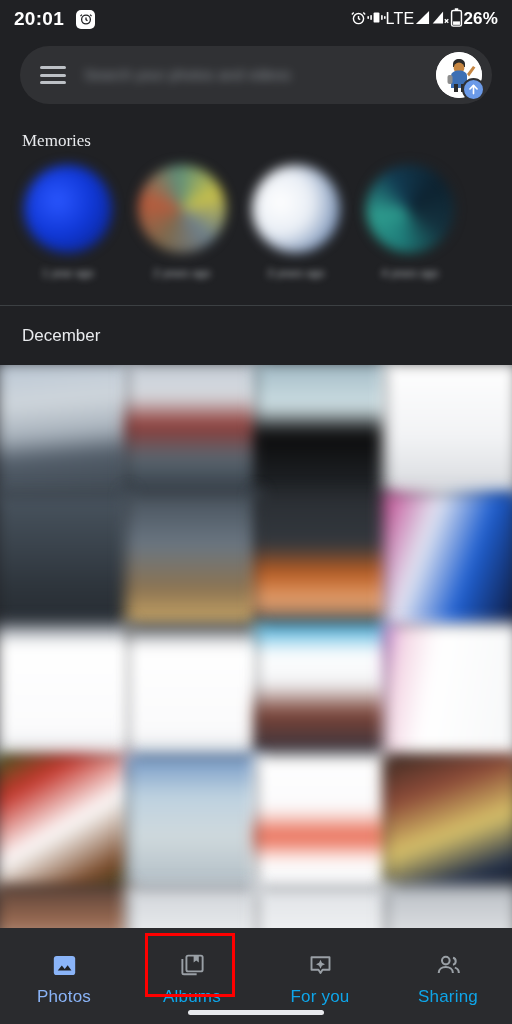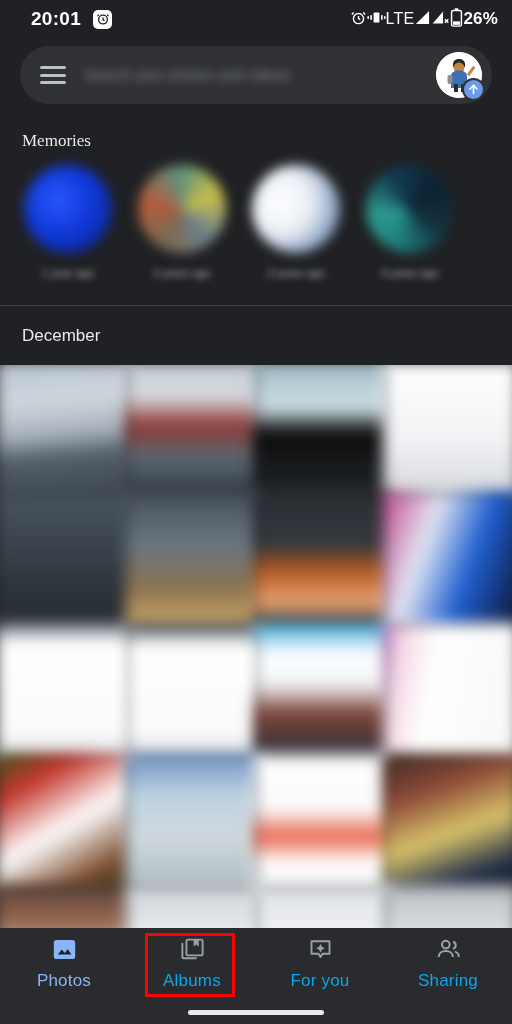--- a/index.html
+++ b/index.html
@@ -11,21 +11,21 @@
   }
   #app { position:relative; width:512px; height:1024px; background:#202124; }
 
   
   .statusbar {
     position:absolute; top:0; left:0; width:512px; height:38px;
     background:#202124; display:flex; align-items:center;
     padding:0 14px; color:#ffffff;
   }
   .status-time { font-size:19px; font-weight:600; letter-spacing:.3px; }
-  .status-left { display:flex; align-items:center; gap:12px;margin-left:17px; }
+  .status-left { display:flex; align-items:center; gap:12px; }
   .status-right { margin-left:auto; display:flex; align-items:center; }
   .alarm-chip {
     width:19px; height:19px; border-radius:5px; background:#ffffff;
     display:flex; align-items:center; justify-content:center;
   }
   .lte-txt { font-size:16px; font-weight:400; letter-spacing:.2px; }
   .batt-pct { font-size:17px; font-weight:600; letter-spacing:.2px; }
 
   
   .searchwrap { position:absolute; top:46px; left:20px; width:472px; height:58px; }
@@ -76,21 +76,21 @@
   .grid {
     position:absolute; top:365px; left:0; width:512px; height:563px;
     display:grid; grid-template-columns:repeat(4,128px);
     grid-auto-rows:130px; gap:1px; overflow:hidden; background:#202124;
   }
   .tile { position:relative; overflow:hidden; filter:blur(7px); transform:scale(1.06); }
 
   
   .bottomnav {
     position:absolute; bottom:0; left:0; width:512px; height:96px;
-    background:#2a2b2e; display:flex; padding-top:0;
+    background:#2a2b2e; display:flex; padding-top:16px;
   }
   .navitem {
     flex:1; display:flex; flex-direction:column;
     align-items:center; justify-content:flex-start; gap:7px;
     cursor:pointer; padding-top:6px;
   }
   .navlabel { font-size:17px; color:#0ea5e9; letter-spacing:.2px; }
   .navitem.active .navlabel { color:#8ab4f8; }
   .navicon { width:30px; height:30px; display:flex; align-items:center; justify-content:center; }
   .annot-box {

